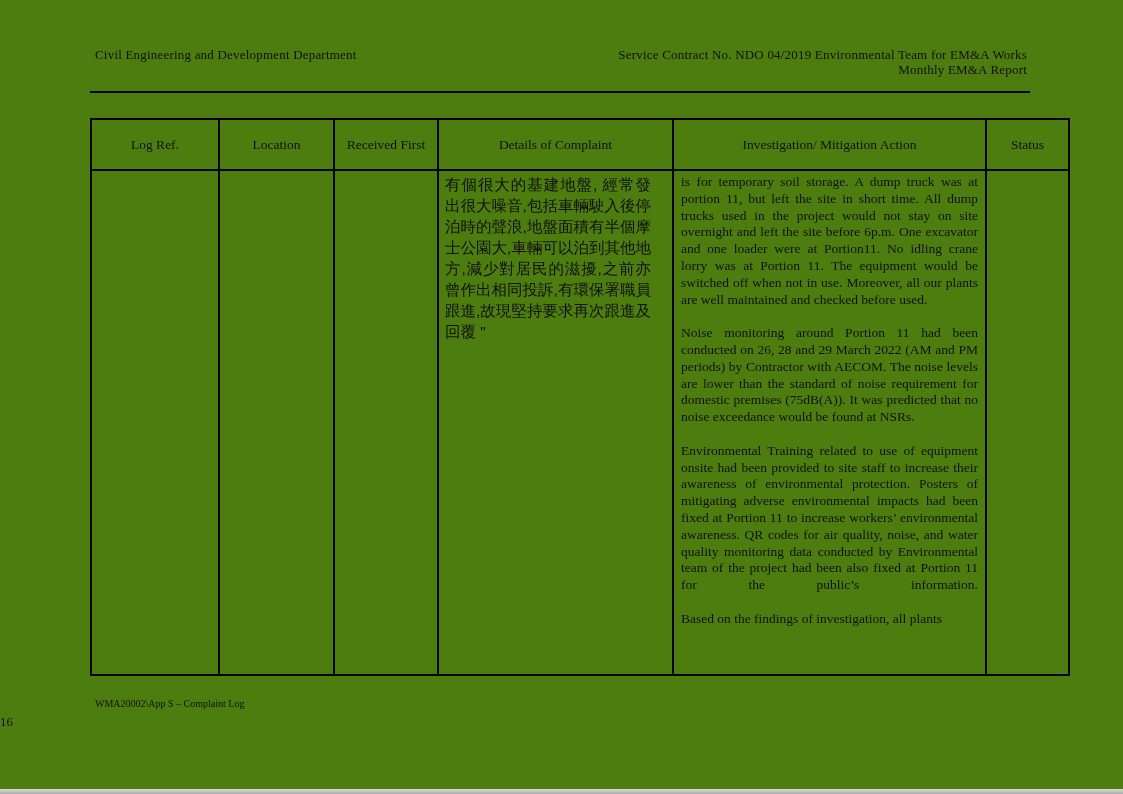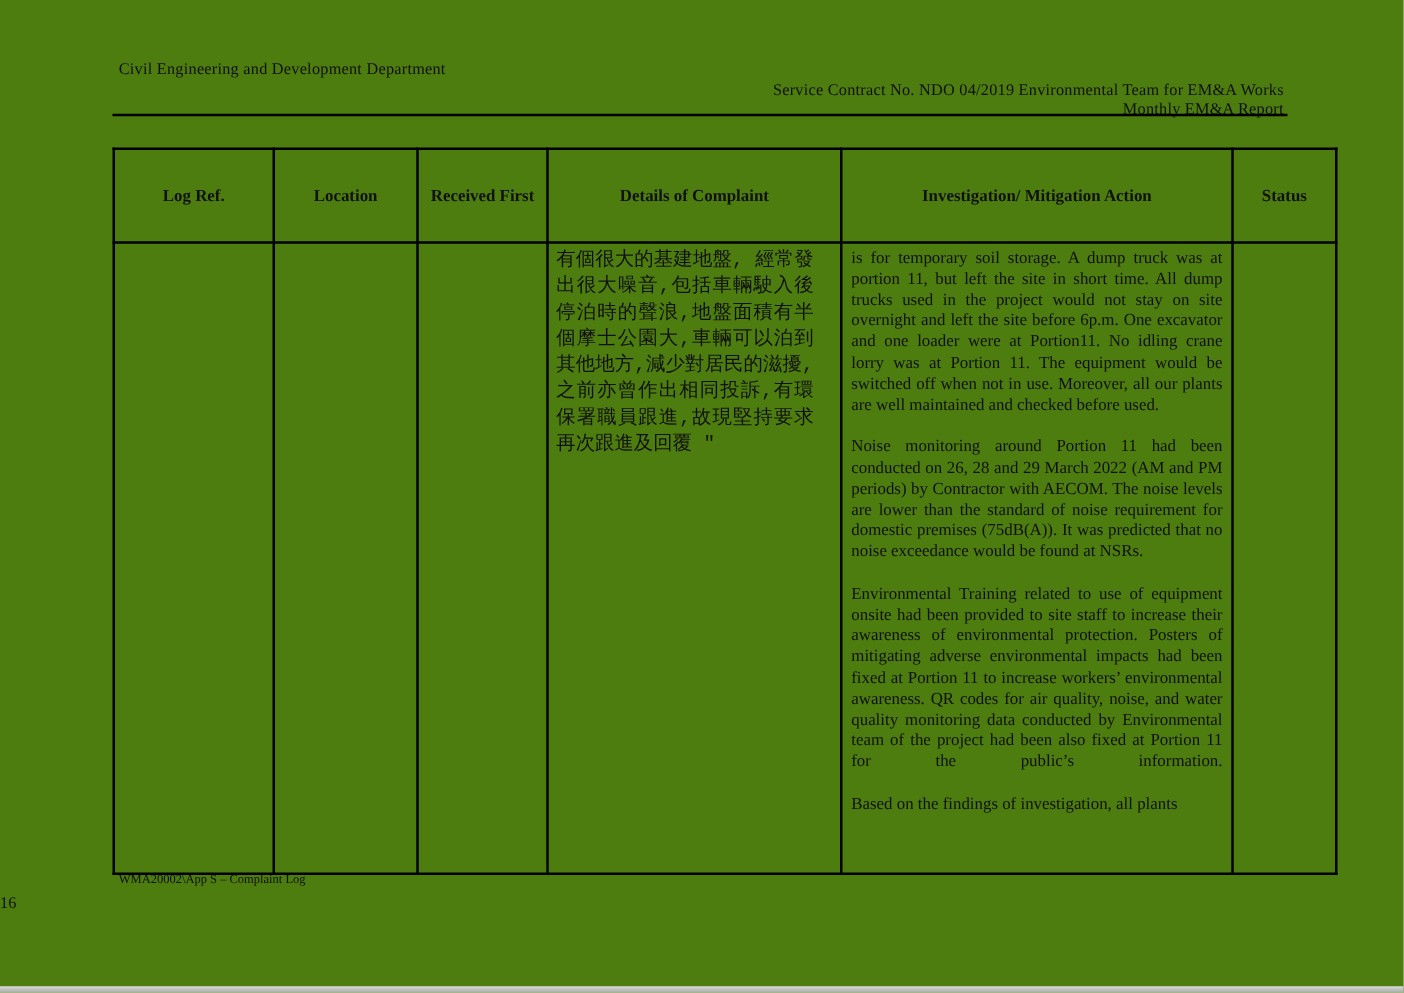--- a/index.html
+++ b/index.html
@@ -16,21 +16,21 @@
   .header-left {
     position: absolute;
     top: 47px;
     left: 95px;
     font-size: 13px;
     line-height: 15px;
     letter-spacing: 0.2px;
   }
   .header-right {
     position: absolute;
-    top: 64px;
+    top: 47px;
     right: 96px;
     text-align: right;
     font-size: 13px;
     line-height: 15.3px;
     letter-spacing: 0.2px;
   }
   .header-rule {
     position: absolute;
     top: 91px;
     left: 90px;
@@ -49,36 +49,36 @@
   }
   table.log-table th, table.log-table td {
     border: 2px solid #000000;
     padding: 0;
     vertical-align: top;
   }
   table.log-table th {
     height: 41px;
     vertical-align: middle;
     text-align: center;
-    font-weight: bold;
+    font-weight: normal;
     font-size: 13.5px;
-    padding: 16px 4px;
+    padding: 4px 4px;
   }
   tr.body-row { height: 505px; }
   .cell-clip {
     height: 498px;
     overflow: hidden;
   }
   .details-text {
     margin: 0;
     padding: 3px 21px 0 6px;
     font-size: 15.5px;
     line-height: 21px;
     text-align: justify;
-    font-family: Liberation Mono, monospace;
+    font-family: Liberation Sans, sans-serif;
   }
   .investigation-cell .cell-clip { padding: 3px 7px 0 7px; height: 495px; }
   .investigation-cell p {
     margin: 0 0 16.8px 0;
     font-size: 13.5px;
     line-height: 16.8px;
     text-align: justify;
   }
   .investigation-cell p.justify-last { text-align-last: justify; }
   .investigation-cell p:last-child { margin-bottom: 0; }

